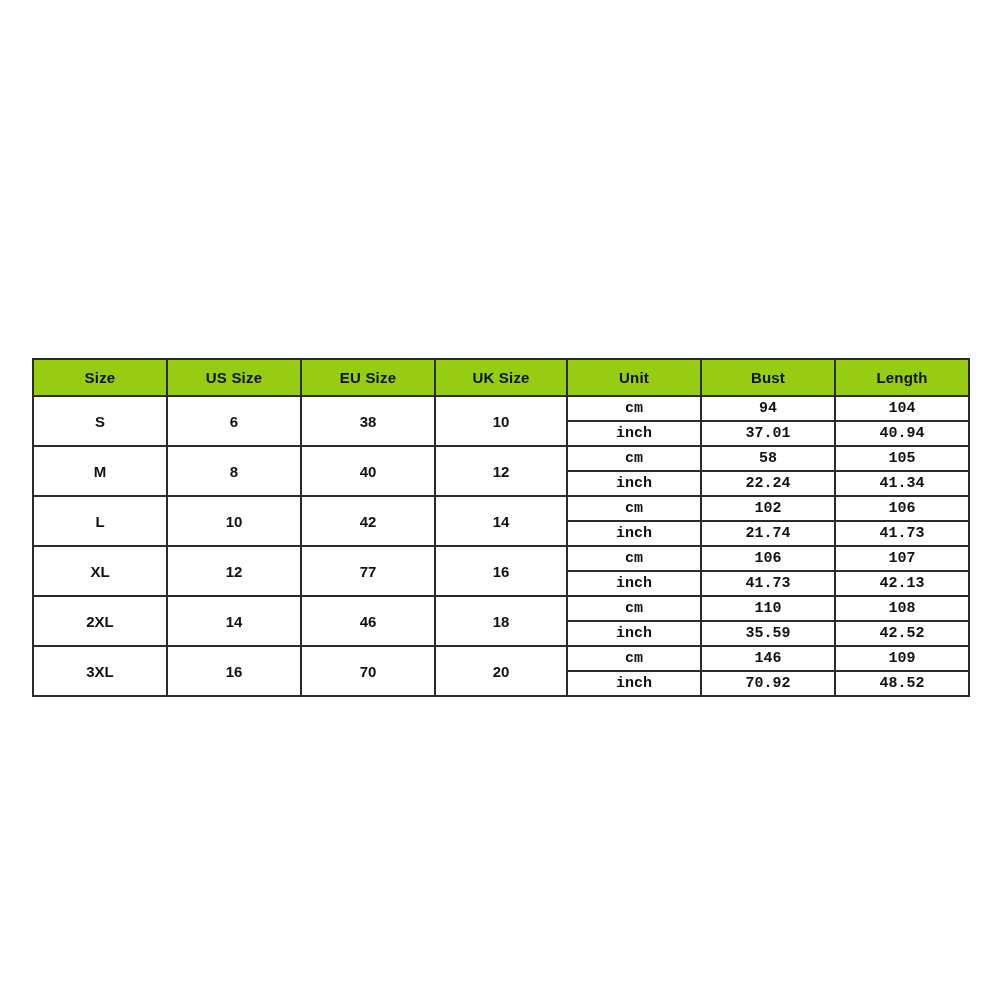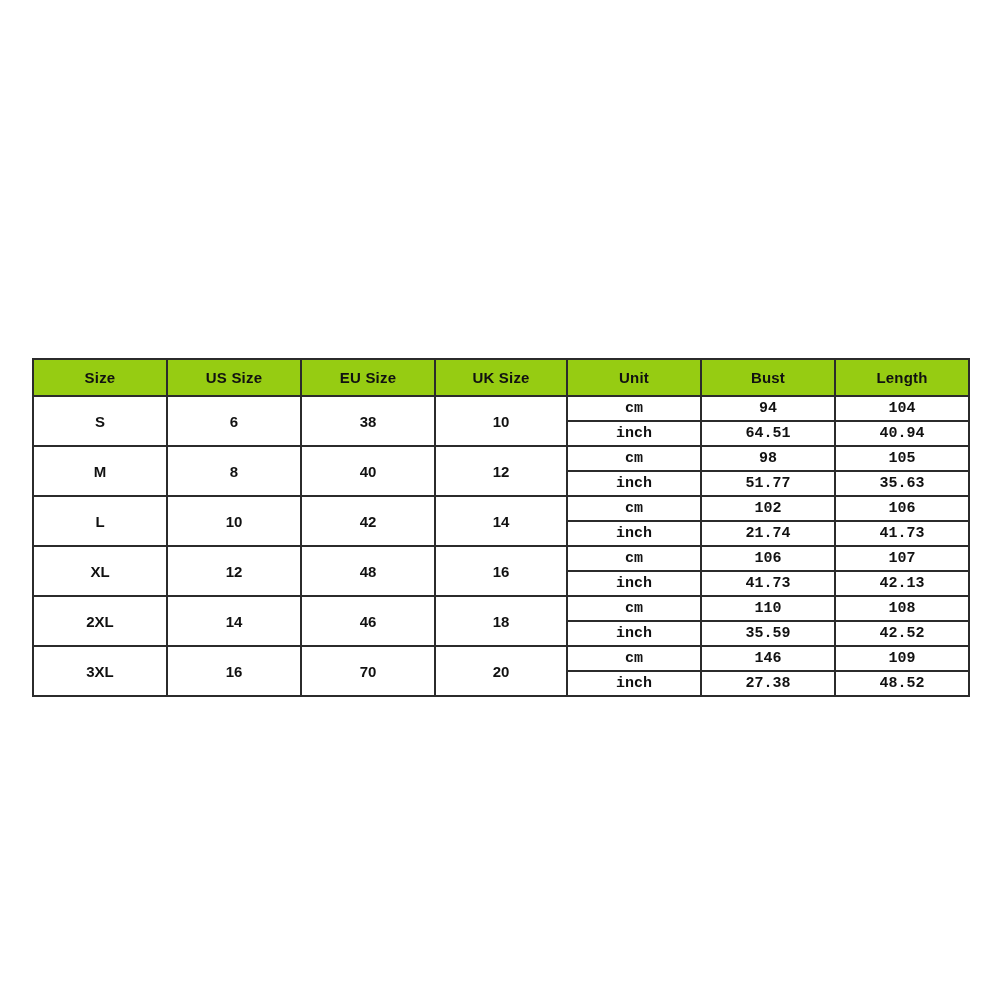--- a/index.html
+++ b/index.html
@@ -108,55 +108,55 @@
           <td class="size-cell" rowspan="2">S</td>
           <td class="num-cell" rowspan="2">6</td>
           <td class="num-cell" rowspan="2">38</td>
           <td class="num-cell" rowspan="2">10</td>
           <td class="unit-cell">cm</td>
           <td class="meas-cell">94</td>
           <td class="meas-cell">104</td>
         </tr>
         <tr>
           <td class="unit-cell">inch</td>
-          <td class="meas-cell">64.51</td>
+          <td class="meas-cell">37.01</td>
           <td class="meas-cell">40.94</td>
         </tr>
         <tr>
           <td class="size-cell" rowspan="2">M</td>
           <td class="num-cell" rowspan="2">8</td>
           <td class="num-cell" rowspan="2">40</td>
           <td class="num-cell" rowspan="2">12</td>
           <td class="unit-cell">cm</td>
-          <td class="meas-cell">98</td>
+          <td class="meas-cell">58</td>
           <td class="meas-cell">105</td>
         </tr>
         <tr>
           <td class="unit-cell">inch</td>
-          <td class="meas-cell">51.77</td>
-          <td class="meas-cell">35.63</td>
+          <td class="meas-cell">22.24</td>
+          <td class="meas-cell">41.34</td>
         </tr>
         <tr>
           <td class="size-cell" rowspan="2">L</td>
           <td class="num-cell" rowspan="2">10</td>
           <td class="num-cell" rowspan="2">42</td>
           <td class="num-cell" rowspan="2">14</td>
           <td class="unit-cell">cm</td>
           <td class="meas-cell">102</td>
           <td class="meas-cell">106</td>
         </tr>
         <tr>
           <td class="unit-cell">inch</td>
           <td class="meas-cell">21.74</td>
           <td class="meas-cell">41.73</td>
         </tr>
         <tr>
           <td class="size-cell" rowspan="2">XL</td>
           <td class="num-cell" rowspan="2">12</td>
-          <td class="num-cell" rowspan="2">48</td>
+          <td class="num-cell" rowspan="2">77</td>
           <td class="num-cell" rowspan="2">16</td>
           <td class="unit-cell">cm</td>
           <td class="meas-cell">106</td>
           <td class="meas-cell">107</td>
         </tr>
         <tr>
           <td class="unit-cell">inch</td>
           <td class="meas-cell">41.73</td>
           <td class="meas-cell">42.13</td>
         </tr>
@@ -178,19 +178,19 @@
           <td class="size-cell" rowspan="2">3XL</td>
           <td class="num-cell" rowspan="2">16</td>
           <td class="num-cell" rowspan="2">70</td>
           <td class="num-cell" rowspan="2">20</td>
           <td class="unit-cell">cm</td>
           <td class="meas-cell">146</td>
           <td class="meas-cell">109</td>
         </tr>
         <tr>
           <td class="unit-cell">inch</td>
-          <td class="meas-cell">27.38</td>
+          <td class="meas-cell">70.92</td>
           <td class="meas-cell">48.52</td>
         </tr>
       </tbody>
   </table>
 
 </div>
 
 </body></html>

